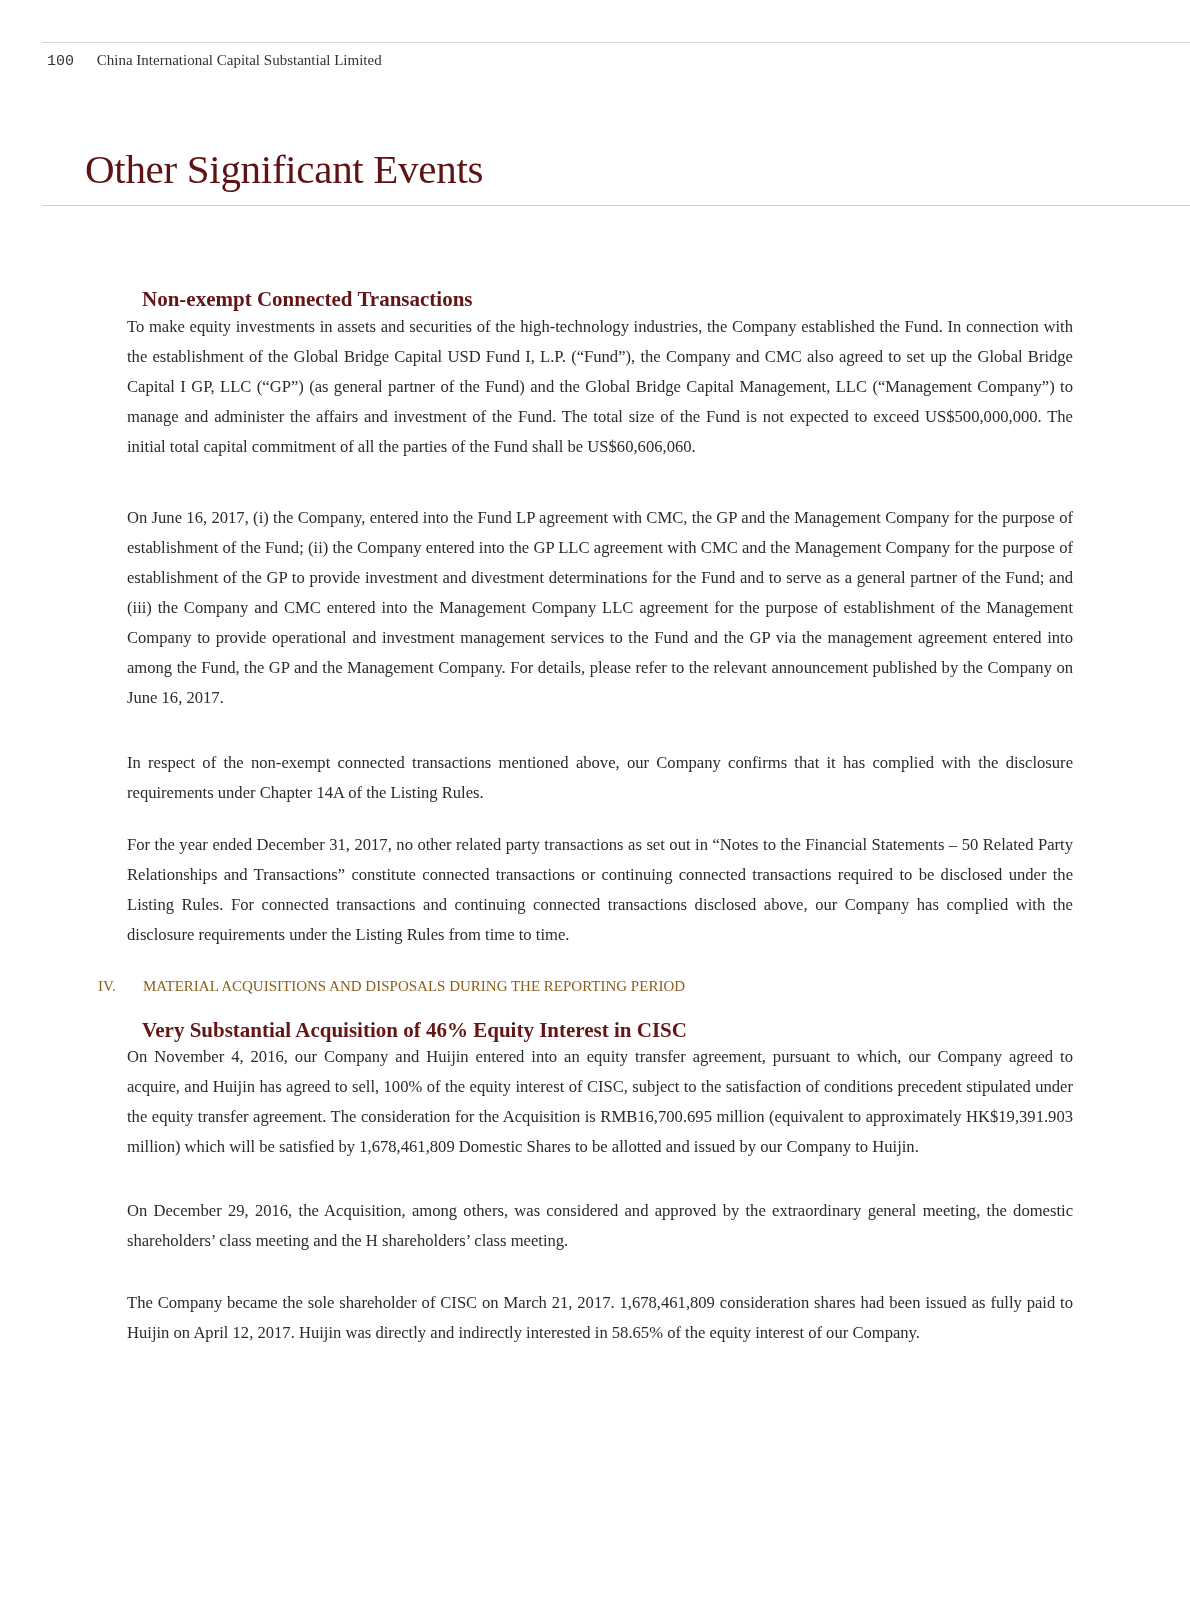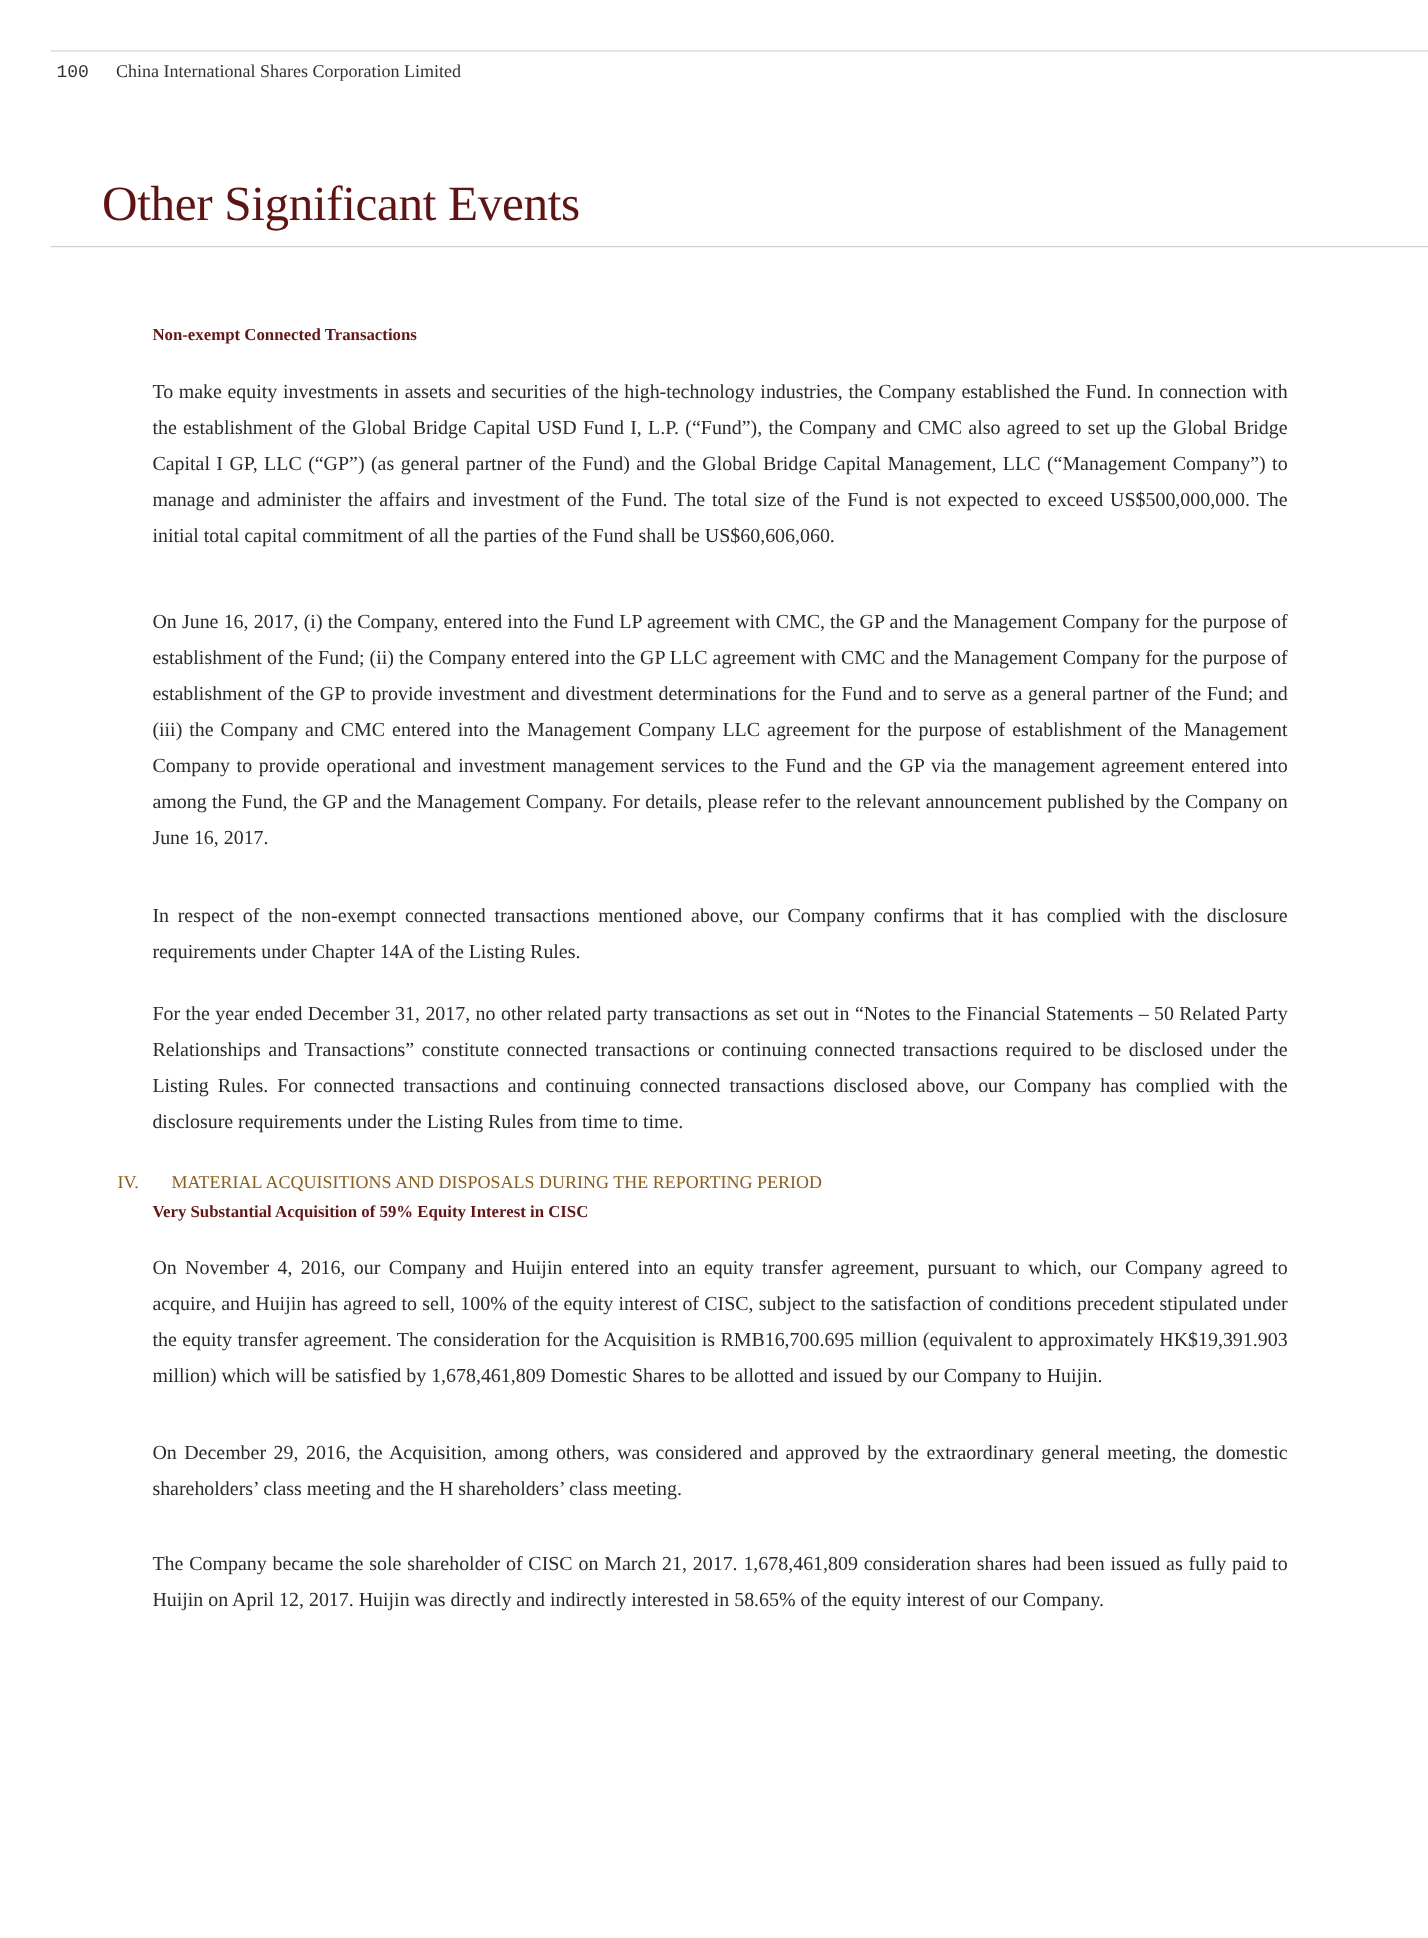--- a/index.html
+++ b/index.html
@@ -53,22 +53,22 @@
       right: 0;
       top: 205px;
       border-top: 1px solid #d0d0d0;
     }
     .content {
       position: absolute;
       left: 127px;
       width: 946px;
     }
     .subheading {
-      margin: 0;
-      font-size: 14px;
+      margin: 15px;
+      font-size: 21px;
       font-weight: bold;
       color: #641616;
       white-space: nowrap;
     }
     .para {
       margin: 0;
       font-size: 16.6px;
       line-height: 30px;
       text-align: justify;
       color: #2b2b2b;
@@ -87,21 +87,21 @@
       display: inline-block;
       width: 45px;
     }
   </style>
 </head>
 <body>
 
 <div class="top-rule"></div>
 <div class="running-header">
   <span class="page-num">100</span>
-  <span>China International Shares Corporation Limited</span>
+  <span>China International Capital Substantial Limited</span>
 </div>
 
 <h1 class="page-title">Other Significant Events</h1>
 <div class="title-rule"></div>
 
 <h2 class="subheading" style="position:absolute; left:127px; top:272px;">Non-exempt Connected Transactions</h2>
 
 <div class="content" style="top:312px;">
   <p class="para">To make equity investments in assets and securities of the high-technology industries, the Company established the Fund. In connection with the establishment of the Global Bridge Capital USD Fund I, L.P. (“Fund”), the Company and CMC also agreed to set up the Global Bridge Capital I GP, LLC (“GP”) (as general partner of the Fund) and the Global Bridge Capital Management, LLC (“Management Company”) to manage and administer the affairs and investment of the Fund. The total size of the Fund is not expected to exceed US$500,000,000. The initial total capital commitment of all the parties of the Fund shall be US$60,606,060.</p>
 </div>
@@ -112,21 +112,21 @@
   <p class="para">In respect of the non-exempt connected transactions mentioned above, our Company confirms that it has complied with the disclosure requirements under Chapter 14A of the Listing Rules.</p>
 </div>
 <div class="content" style="top:830px;">
   <p class="para">For the year ended December 31, 2017, no other related party transactions as set out in “Notes to the Financial Statements – 50 Related Party Relationships and Transactions” constitute connected transactions or continuing connected transactions required to be disclosed under the Listing Rules. For connected transactions and continuing connected transactions disclosed above, our Company has complied with the disclosure requirements under the Listing Rules from time to time.</p>
 </div>
 
 <h2 class="section-head">
   <span class="numeral">IV.</span><span>MATERIAL ACQUISITIONS AND DISPOSALS DURING THE REPORTING PERIOD</span>
 </h2>
 
-<h3 class="subheading" style="position:absolute; left:127px; top:1003px;">Very Substantial Acquisition of 59% Equity Interest in CISC</h3>
+<h3 class="subheading" style="position:absolute; left:127px; top:1003px;">Very Substantial Acquisition of 46% Equity Interest in CISC</h3>
 
 <div class="content" style="top:1042px;">
   <p class="para">On November 4, 2016, our Company and Huijin entered into an equity transfer agreement, pursuant to which, our Company agreed to acquire, and Huijin has agreed to sell, 100% of the equity interest of CISC, subject to the satisfaction of conditions precedent stipulated under the equity transfer agreement. The consideration for the Acquisition is RMB16,700.695 million (equivalent to approximately HK$19,391.903 million) which will be satisfied by 1,678,461,809 Domestic Shares to be allotted and issued by our Company to Huijin.</p>
 </div>
 <div class="content" style="top:1196px;">
   <p class="para">On December 29, 2016, the Acquisition, among others, was considered and approved by the extraordinary general meeting, the domestic shareholders’ class meeting and the H shareholders’ class meeting.</p>
 </div>
 <div class="content" style="top:1288px;">
   <p class="para">The Company became the sole shareholder of CISC on March 21, 2017. 1,678,461,809 consideration shares had been issued as fully paid to Huijin on April 12, 2017. Huijin was directly and indirectly interested in 58.65% of the equity interest of our Company.</p>
 </div>

